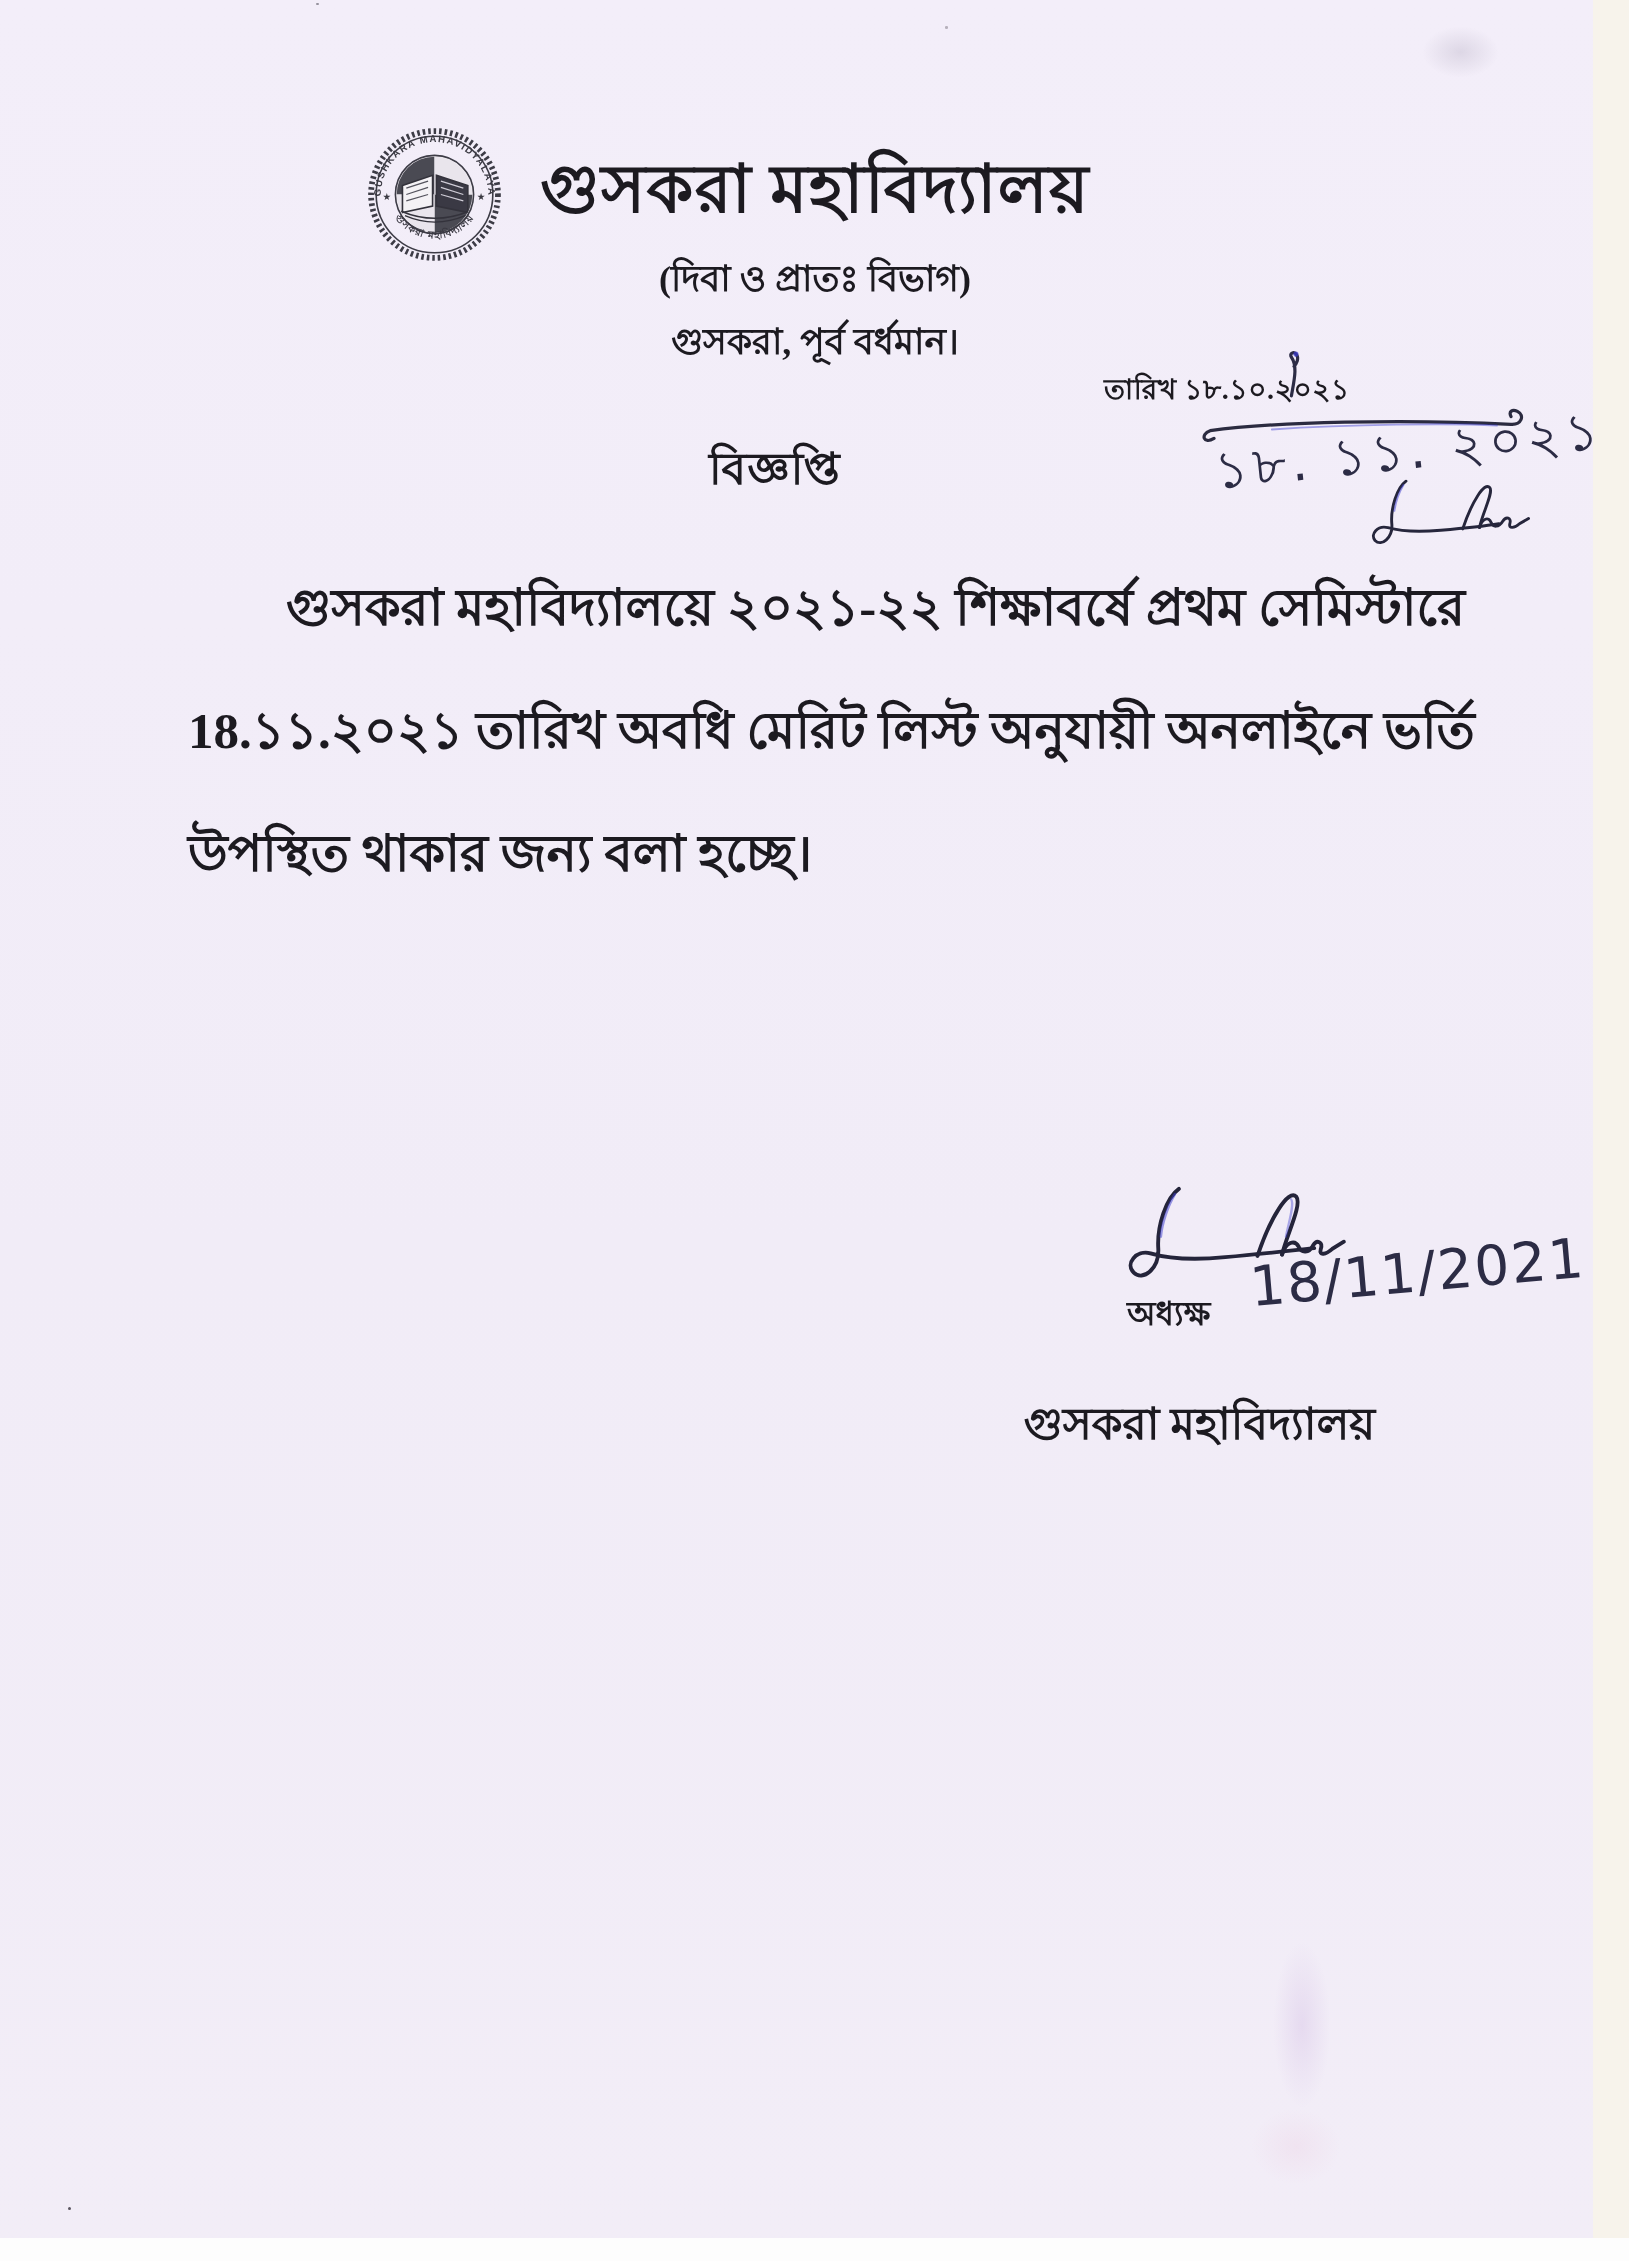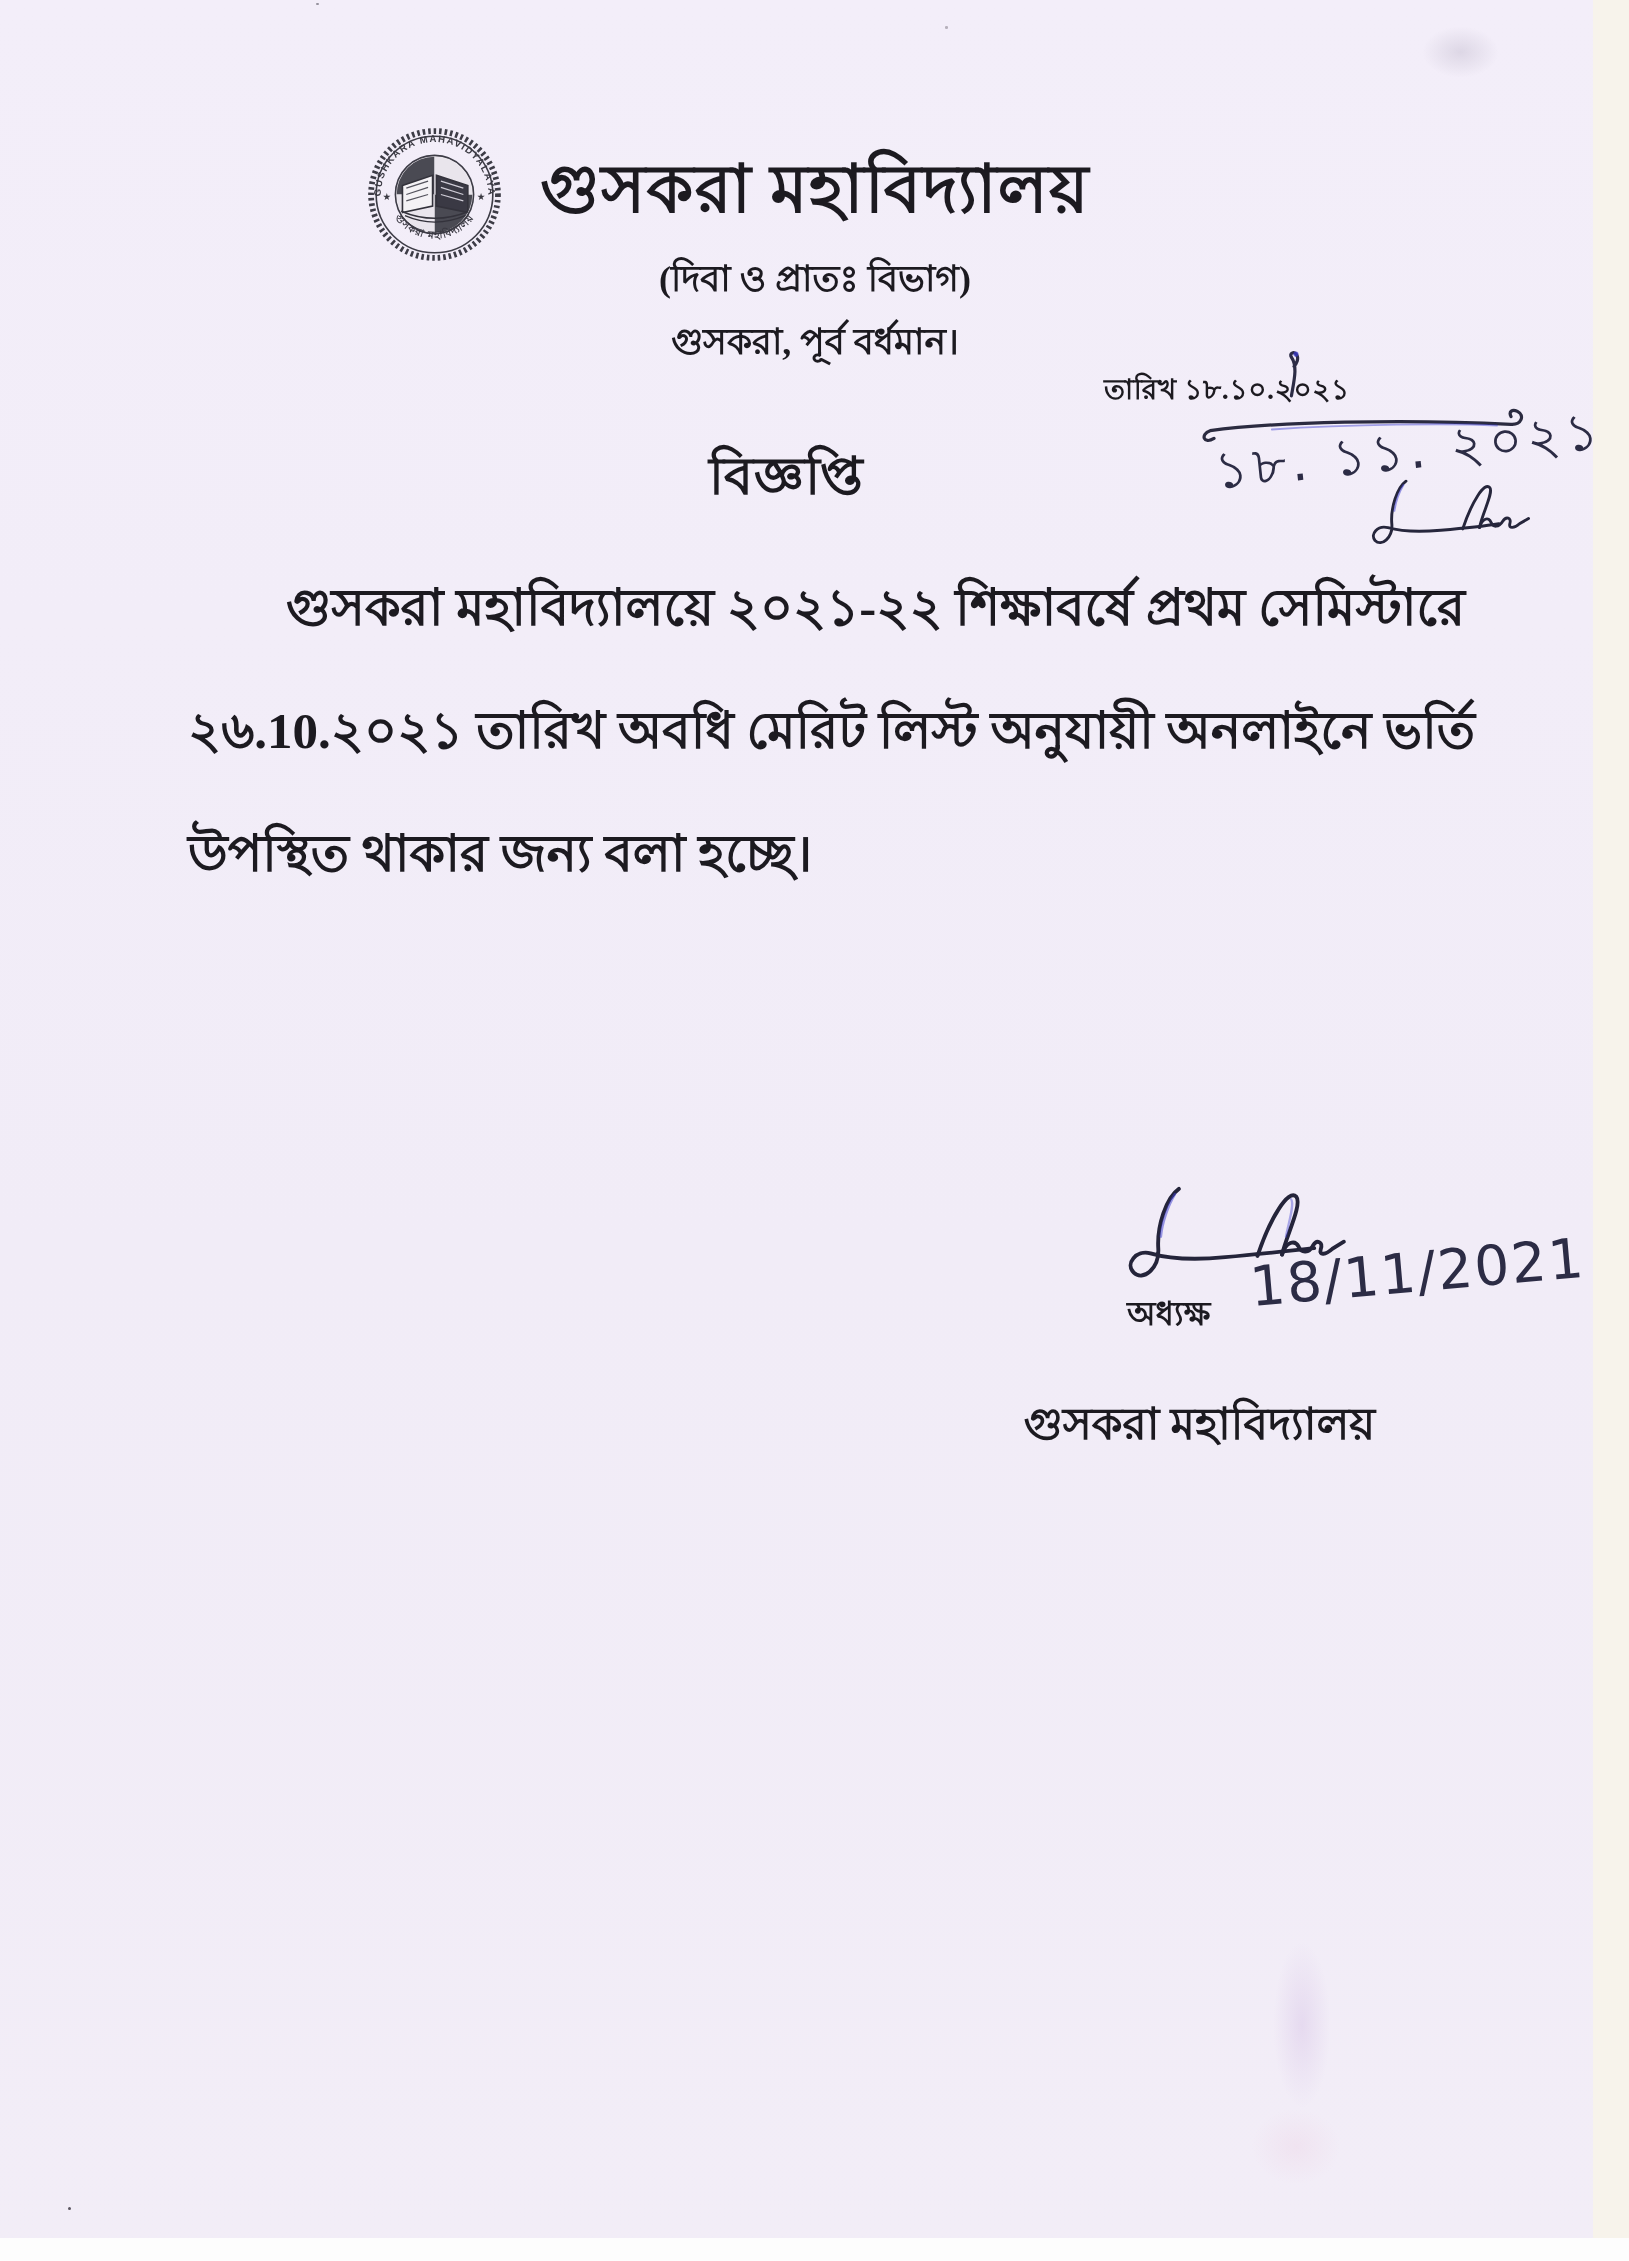--- a/index.html
+++ b/index.html
@@ -15,21 +15,21 @@
   .edge-bottom{position:absolute;bottom:0;left:0;width:100%;height:23px;background:#fdfdfd;}
 
   .centered{position:absolute;left:0;width:100%;text-align:center;}
   .college-name{top:138px;font-size:67px;font-weight:700;letter-spacing:1.3px;}
   .dept-line{top:251px;font-size:36px;font-weight:600;}
   .address-line{top:314px;font-size:36px;font-weight:600;}
 
   .seal{position:absolute;left:364px;top:124px;width:141px;height:141px;}
 
   .printed-date{position:absolute;left:1104px;top:368px;font-size:28px;font-weight:700;letter-spacing:0.6px;}
-  .notice-title{position:absolute;left:709px;top:436px;font-size:52px;font-weight:700;letter-spacing:1.3px;}
+  .notice-title{position:absolute;left:709px;top:436px;font-size:44px;font-weight:700;letter-spacing:1.3px;}
 
   .hw{font-family:cursive,"DejaVu Sans",sans-serif;color:#2c2c45;}
   .hw-date-top{position:absolute;left:1215px;top:431px;font-size:52px;letter-spacing:4.5px;transform:rotate(-6deg);transform-origin:left center;}
   .hw-date-bottom{position:absolute;left:1250px;top:1255px;font-size:55px;letter-spacing:1.9px;transform:rotate(-5deg);transform-origin:left center;}
 
   .pen-flick{position:absolute;left:1272px;top:347px;width:53px;height:54px;}
   .strike-line{position:absolute;left:1194px;top:405px;width:346px;height:54px;}
   .sig-small{position:absolute;left:1366px;top:472px;width:178px;height:88px;}
   .sig-main{position:absolute;left:1117px;top:1177px;width:263px;height:123px;}
 
@@ -120,21 +120,21 @@
       <path d="M 150,88 C 164,46 184,14 192,24 C 198,32 180,64 176,86"></path>
       <path d="M 176,86 C 180,72 190,68 194,78 C 197,86 206,86 212,76 C 217,68 226,70 223,80 C 221,88 230,87 238,80 L 252,72"></path>
     </g>
     <path d="M 58,20 C 52,30 46,46 44,60" fill="none" stroke="#3b3bd0" stroke-width="3" opacity="0.5" stroke-linecap="round"></path>
   </svg>
 
   <div class="notice-title">বিজ্ঞপ্তি</div>
 
   <div class="body-block">
     <div class="body-line first">গুসকরা মহাবিদ্যালয়ে ২০২১-২২ শিক্ষাবর্ষে প্রথম সেমিস্টারে</div>
-    <div class="body-line">২৬.10.২০২১ তারিখ অবধি মেরিট লিস্ট অনুযায়ী অনলাইনে ভর্তি</div>
+    <div class="body-line">18.১১.২০২১ তারিখ অবধি মেরিট লিস্ট অনুযায়ী অনলাইনে ভর্তি</div>
     <div class="body-line last">উপস্থিত থাকার জন্য বলা হচ্ছে।</div>
   </div>
 
   <svg class="sig-main" viewBox="0 0 408 190">
     <g fill="none" stroke="#24243a" stroke-width="6" stroke-linecap="round">
       <path d="M 96,18 C 76,32 62,76 64,110 C 66,142 40,162 26,148 C 12,134 30,112 52,118 C 72,124 104,130 168,124 C 224,119 268,114 306,110"></path>
       <path d="M 218,122 C 238,62 266,18 278,30 C 288,42 262,92 256,120"></path>
       <path d="M 256,120 C 262,100 276,96 282,108 C 286,118 298,118 304,106 C 310,96 320,100 316,112 C 313,122 324,120 334,111 L 352,100"></path>
     </g>
     <path d="M 90,26 C 80,42 70,70 68,92" fill="none" stroke="#3b3bd0" stroke-width="4" opacity="0.5" stroke-linecap="round"></path>

